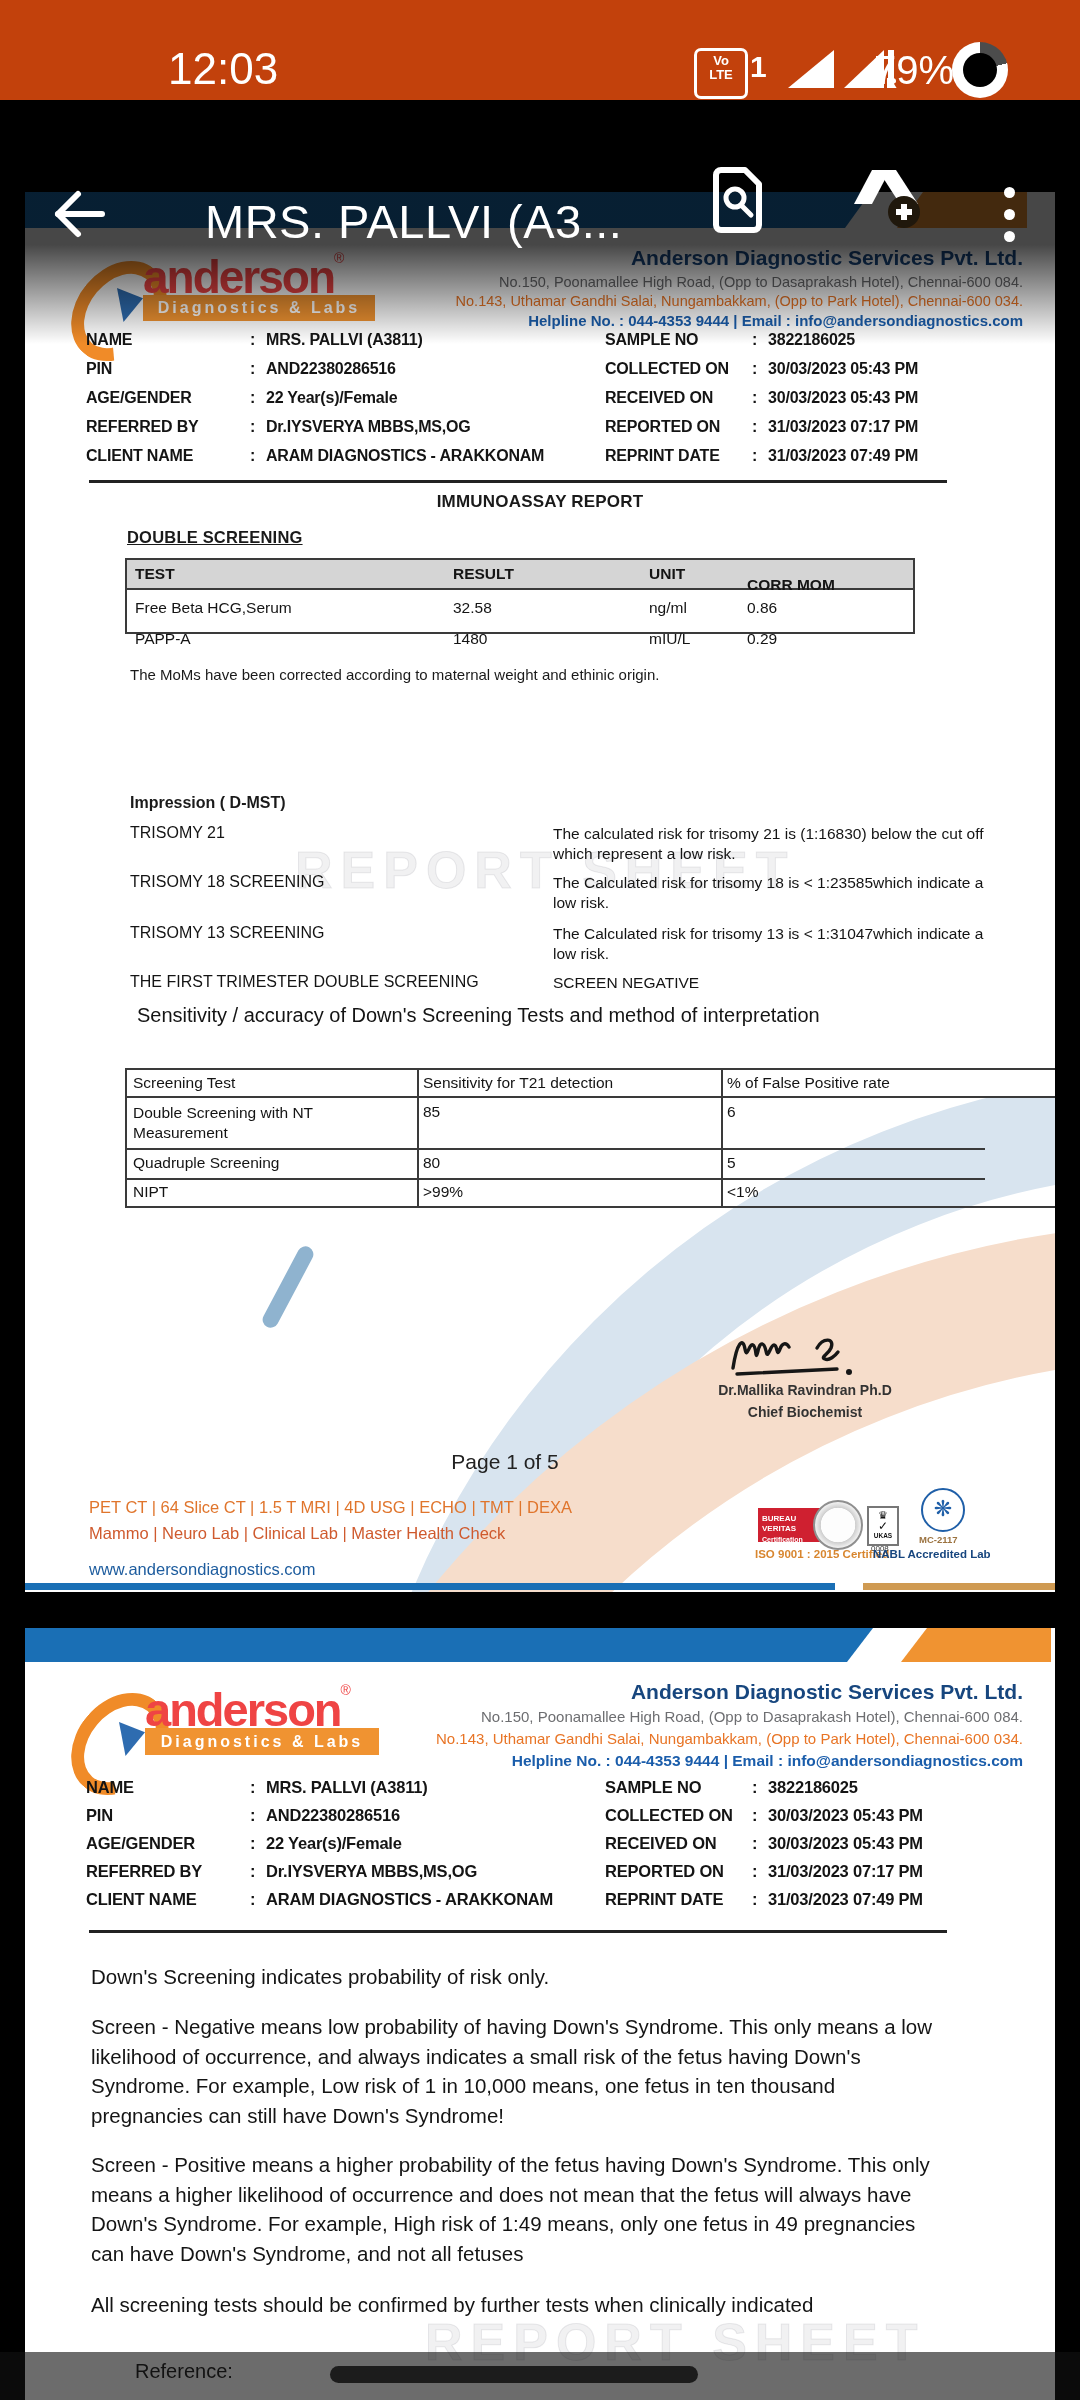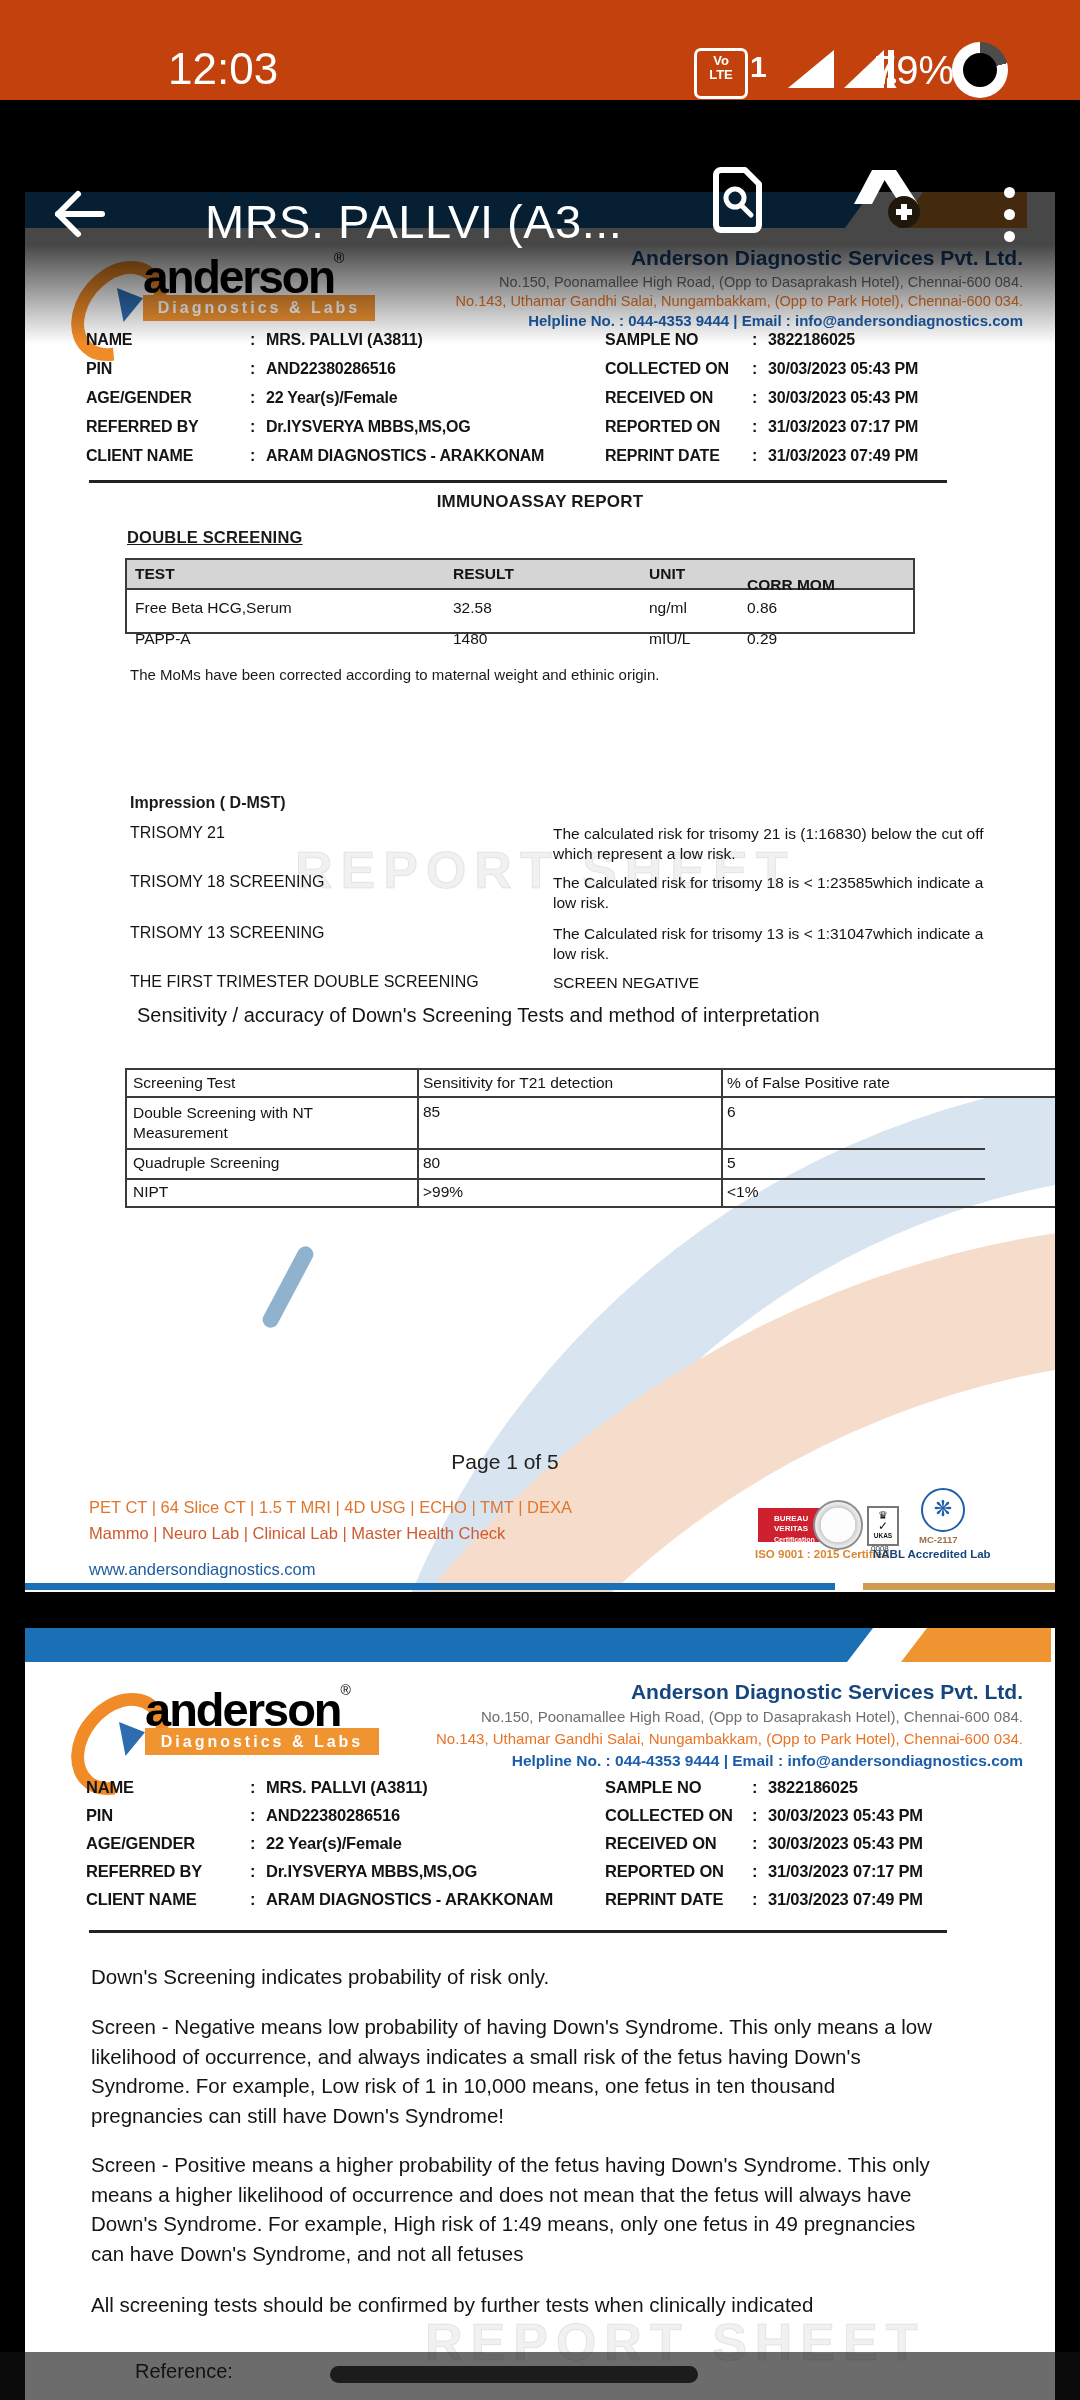--- a/index.html
+++ b/index.html
@@ -30,21 +30,21 @@
   .page1{top:192px;height:1400px;}
   .page2{top:1628px;height:772px;}
   .topbar-blue{position:absolute;left:0;top:0;height:100%;background:#1a6fb5;
                clip-path:polygon(0 0,100% 0,calc(100% - 26px) 100%,0 100%);}
   .topbar-orange{position:absolute;top:0;height:100%;background:#f09331;
                clip-path:polygon(26px 0,100% 0,100% 100%,0 100%);}
   
   .crescent{position:absolute;border:13px solid #f08b28;border-radius:50%;
             border-right-color:transparent;transform:rotate(40deg);}
   .crescent-chip{position:absolute;background:#2e6cb0;clip-path:polygon(0 0,100% 30%,25% 100%);}
-  .brand{position:absolute;color:#000000;font-weight:700;letter-spacing:-2px;}
+  .brand{position:absolute;color:#ef4444;font-weight:700;letter-spacing:-2px;}
   .reg{font-size:14px;vertical-align:top;font-weight:400;}
   .tagline{position:absolute;background:#f09331;color:#fff;font-weight:700;text-align:center;letter-spacing:3px;}
   .co-name{position:absolute;right:32px;color:#17467e;font-weight:700;text-align:right;white-space:nowrap;}
   .co-addr1{position:absolute;right:32px;color:#6d6e71;text-align:right;white-space:nowrap;}
   .co-addr2{position:absolute;right:32px;color:#e87425;text-align:right;white-space:nowrap;}
   .co-help{position:absolute;right:32px;color:#1a5dab;font-weight:700;text-align:right;white-space:nowrap;}
   
   .prow{position:absolute;left:0;width:100%;height:24px;font-size:16px;font-weight:700;letter-spacing:-.2px;color:#141414;}
   .prow span{position:absolute;top:0;white-space:nowrap;}
   .pl{left:61px;} .pc{left:225px;} .pv{left:241px;}
@@ -65,21 +65,21 @@
          -webkit-text-stroke:1px rgba(110,110,125,.14);white-space:nowrap;}
   
   .ring{position:absolute;border-radius:50%;}
   
   .sig-name{position:absolute;width:100%;text-align:center;font-size:14px;font-weight:700;color:#333;}
   
   .svc1{position:absolute;left:64px;color:#e0752c;font-size:16.5px;font-weight:500;white-space:nowrap;}
   .svc2{position:absolute;left:64px;color:#cf5a2e;font-size:16.5px;font-weight:500;white-space:nowrap;}
   .website{position:absolute;left:64px;color:#1d5c9e;font-size:16.5px;white-space:nowrap;}
   .bv-box{position:absolute;background:#cf2030;color:#fff;}
-  .bv-box div{font-size:8px;font-weight:700;padding-left:16px;line-height:1.3;}
+  .bv-box div{font-size:8px;font-weight:700;padding-left:4px;line-height:1.3;}
   .medal{position:absolute;border-radius:50%;border:2px solid #8f8f8f;background:radial-gradient(#fdfdfd 52%,#cfcfcf 54%,#f1f1f1 70%);}
   .iso{position:absolute;color:#d8862f;font-size:11.5px;font-weight:700;white-space:nowrap;}
   .ukas{position:absolute;border:2px solid #777;background:#fff;text-align:center;color:#111;}
   .nabl-ring{position:absolute;border:2.5px solid #1f5fa8;border-radius:50%;color:#1f5fa8;text-align:center;background:#fff;}
   .nabl-code{position:absolute;color:#9c7340;font-size:9.5px;font-weight:700;}
   .nabl-label{position:absolute;color:#16457e;font-size:11.5px;font-weight:700;white-space:nowrap;}
   .pagebar-blue{position:absolute;background:#1a6fb5;}
   .pagebar-orange{position:absolute;background:#cf9a52;}
   
   .para{position:absolute;left:66px;width:856px;font-size:20.5px;line-height:29.5px;color:#141414;}
@@ -207,20 +207,32 @@
       <span class="tcell" style="left:296px;top:33px;">85</span>
       <span class="tcell" style="left:600px;top:33px;">6</span>
       <span class="tcell" style="left:6px;top:84px;">Quadruple Screening</span>
       <span class="tcell" style="left:296px;top:84px;">80</span>
       <span class="tcell" style="left:600px;top:84px;">5</span>
       <span class="tcell" style="left:6px;top:113px;">NIPT</span>
       <span class="tcell" style="left:296px;top:113px;">&gt;99%</span>
       <span class="tcell" style="left:600px;top:113px;">&lt;1%</span>
     </div>
 
+    <div class="abs" style="left:630px;top:1138px;width:300px;height:100px;">
+      <svg width="150" height="52" viewBox="0 0 150 52" style="position:absolute;left:70px;top:0;">
+        <g fill="none" stroke="#161616" stroke-width="3.4" stroke-linecap="round">
+          <path d="M8 38 C12 12 18 7 20 19 C22 30 24 13 28 15 C32 17 30 33 33 21 C35 11 39 12 41 21 C43 31 45 15 49 15 C53 15 51 29 55 19 C57 13 61 12 64 17"></path>
+          <path d="M92 18 C98 7 110 8 106 18 C103 25 95 27 100 29 C104 31 110 26 113 22"></path>
+          <path d="M12 44 L112 39"></path>
+        </g>
+        <circle cx="124" cy="42" r="3" fill="#161616"></circle>
+      </svg>
+      <div class="sig-name" style="top:52px;">Dr.Mallika Ravindran Ph.D</div>
+      <div class="sig-name" style="top:74px;">Chief Biochemist</div>
+    </div>
 
     <div class="abs" style="left:180px;top:1258px;width:600px;text-align:center;font-size:21px;color:#222;">Page 1 of 5</div>
 
     <div class="svc1" style="top:1306px;">PET CT | 64 Slice CT | 1.5 T MRI | 4D USG | ECHO | TMT | DEXA</div>
     <div class="svc2" style="top:1332px;">Mammo | Neuro Lab | Clinical Lab | Master Health Check</div>
     <div class="website" style="top:1368px;">www.andersondiagnostics.com</div>
 
     <div class="bv-box" style="left:733px;top:1316px;width:72px;height:34px;">
       <div style="padding-top:6px;">BUREAU VERITAS</div>
       <div style="font-size:7px;">Certification</div>

